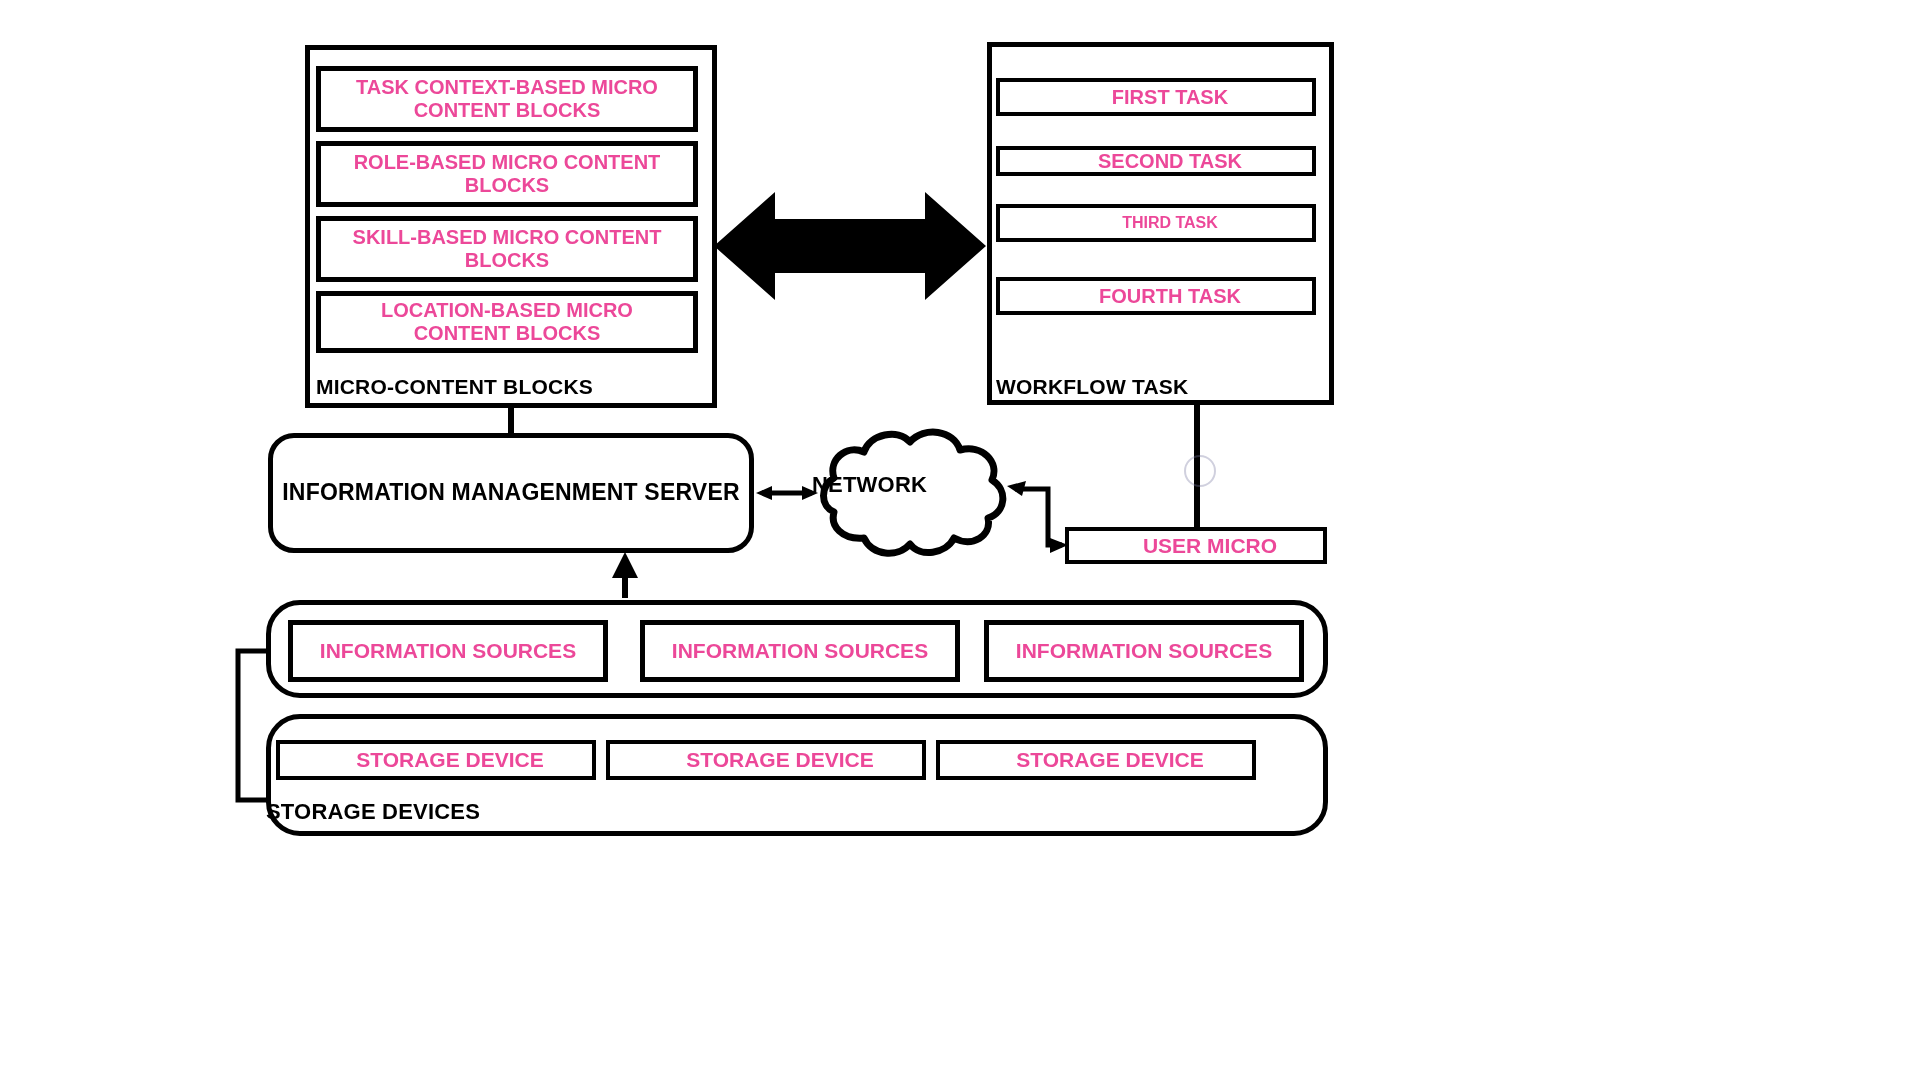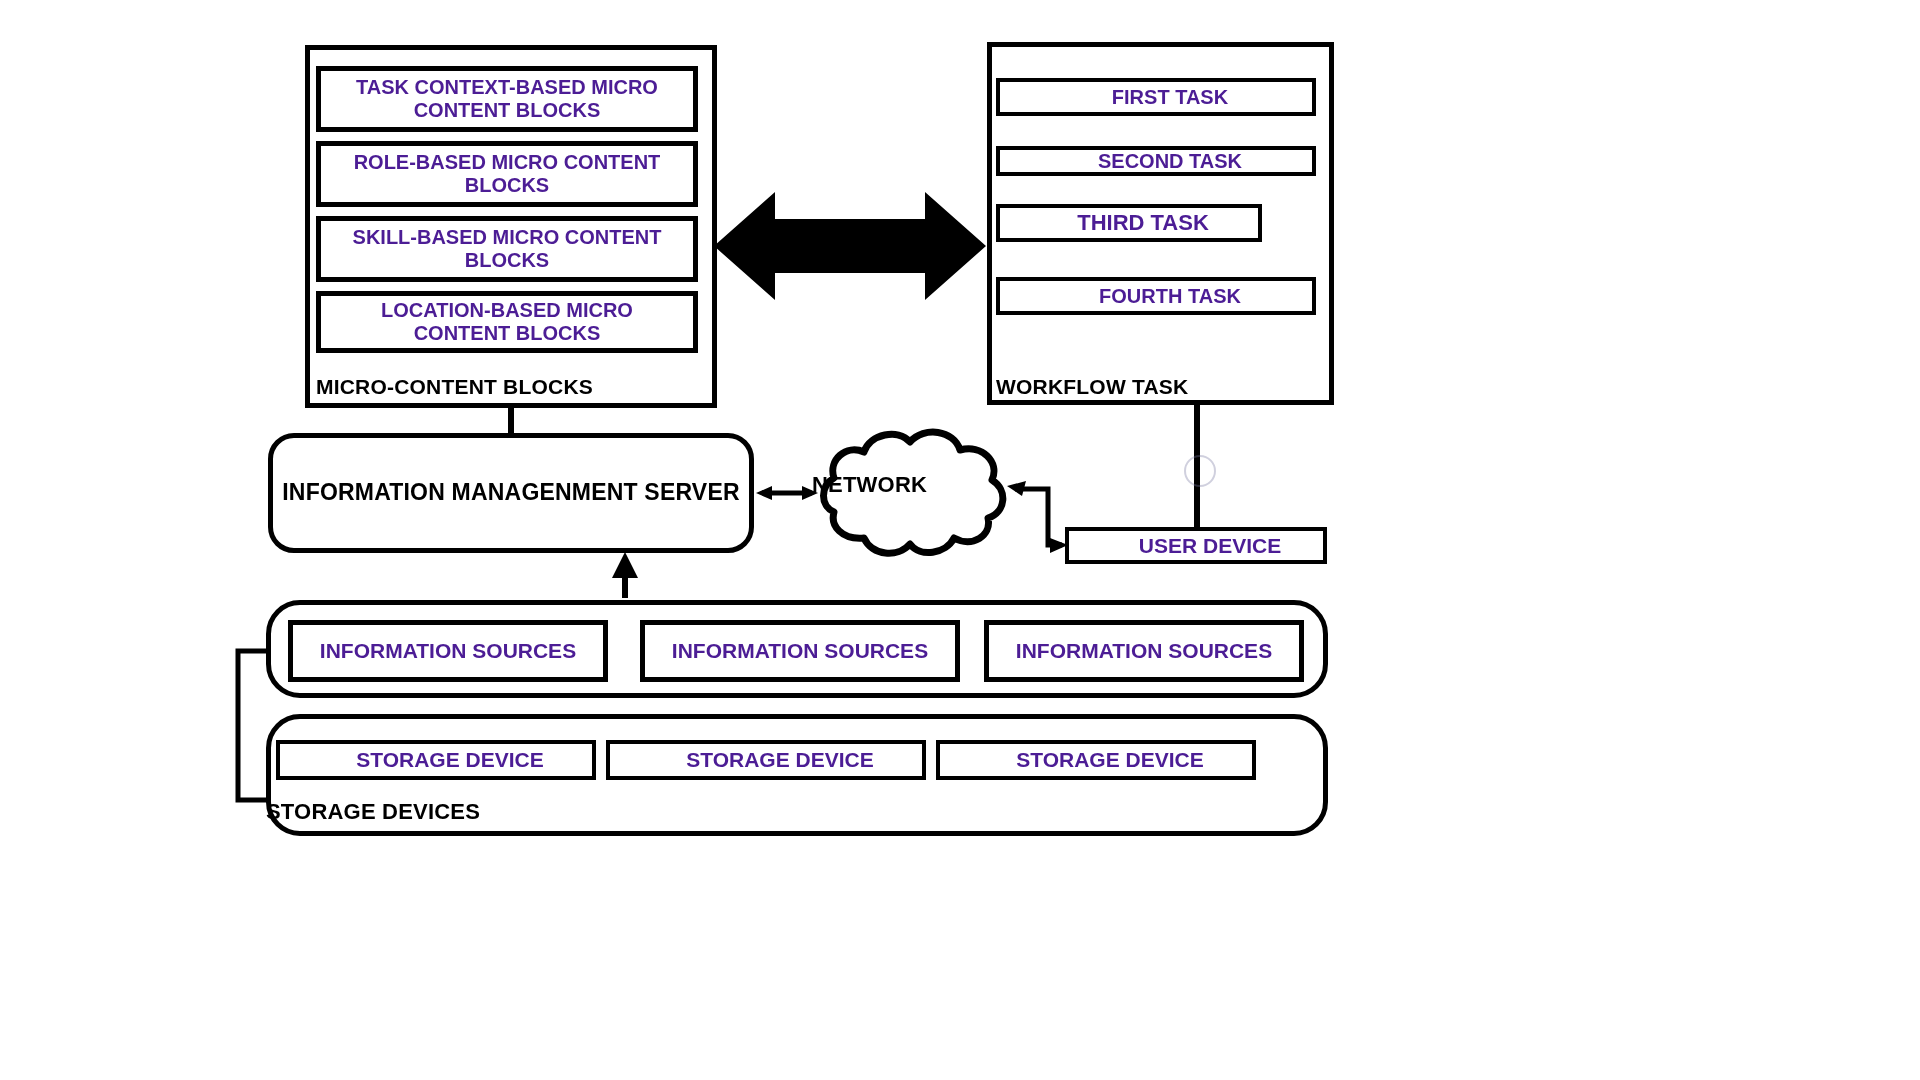--- a/index.html
+++ b/index.html
@@ -7,21 +7,21 @@
   #stage{position:relative;width:1920px;height:1080px;background:#fff;}
 
   .lbl{position:absolute;display:flex;align-items:center;
        text-align:center;color:#000;font-weight:bold;letter-spacing:.2px;line-height:1.12;}
 
   
   .group-sq{position:absolute;border:5px solid #000;background:#fff;box-sizing:border-box;}
   
   .item-box{position:absolute;border:5px solid #000;background:#fff;box-sizing:border-box;
             display:flex;align-items:center;justify-content:center;text-align:center;
-            font-weight:bold;color:#4c1d95;line-height:1.14;}
+            font-weight:bold;color:#ec4899;line-height:1.14;}
   .item-thin{border-width:4px;padding-left:28px;}
   
   .group-rd{position:absolute;border:5px solid #000;background:#fff;box-sizing:border-box;border-radius:26px;}
   .group-rd-lg{border-radius:34px;}
   svg.overlay{position:absolute;left:0;top:0;width:1920px;height:1080px;pointer-events:none;}
 </style>
 </head>
 <body>
 
 <div id="stage">
@@ -53,21 +53,21 @@
   </div>
 
   <div class="item-box item-thin" style="left:996px;top:78px;width:320px;height:38px;font-size:20px;">
     <span>FIRST TASK</span>
   </div>
 
   <div class="item-box item-thin" style="left:996px;top:146px;width:320px;height:30px;font-size:20px;">
     <span>SECOND TASK</span>
   </div>
 
-  <div class="item-box item-thin" style="left:996px;top:204px;width:266px;height:38px;font-size:22px;">
+  <div class="item-box item-thin" style="left:996px;top:204px;width:320px;height:38px;font-size:16px;">
     <span>THIRD TASK</span>
   </div>
 
   <div class="item-box item-thin" style="left:996px;top:262px;width:320px;height:38px;font-size:20px;margin-top:15px;">
     <span>FOURTH TASK</span>
   </div>
 
   <div class="lbl" style="left:996px;top:372px;width:320px;height:30px;font-size:21px;">
     <span>WORKFLOW TASK</span>
   </div>
@@ -89,21 +89,21 @@
                C180,116 160,128 142,118
                C134,134 108,138 98,124
                C86,138 60,136 52,118 Z" fill="#ffffff" stroke="#000000" stroke-width="7" stroke-linejoin="round"></path>
     </svg>
     <div class="lbl" style="left:0;top:50px;width:205px;height:30px;font-size:22px;">
       <span>NETWORK</span>
     </div>
   </div>
 
   <div class="item-box item-thin" style="left:1065px;top:527px;width:262px;height:37px;font-size:21px;">
-    <span>USER DEVICE</span>
+    <span>USER MICRO</span>
   </div>
 
   <div class="group-rd group-rd-lg" style="left:266px;top:600px;width:1062px;height:98px;">
   </div>
 
   <div class="item-box" style="left:288px;top:620px;width:320px;height:62px;font-size:21px;">
     <span>INFORMATION SOURCES</span>
   </div>
 
   <div class="item-box" style="left:640px;top:620px;width:320px;height:62px;font-size:21px;">

